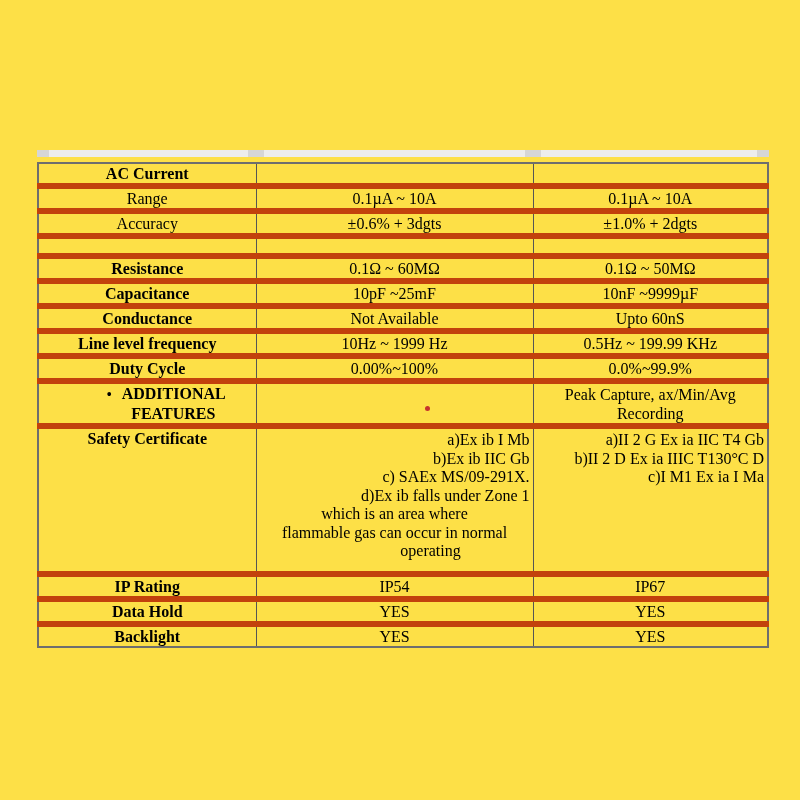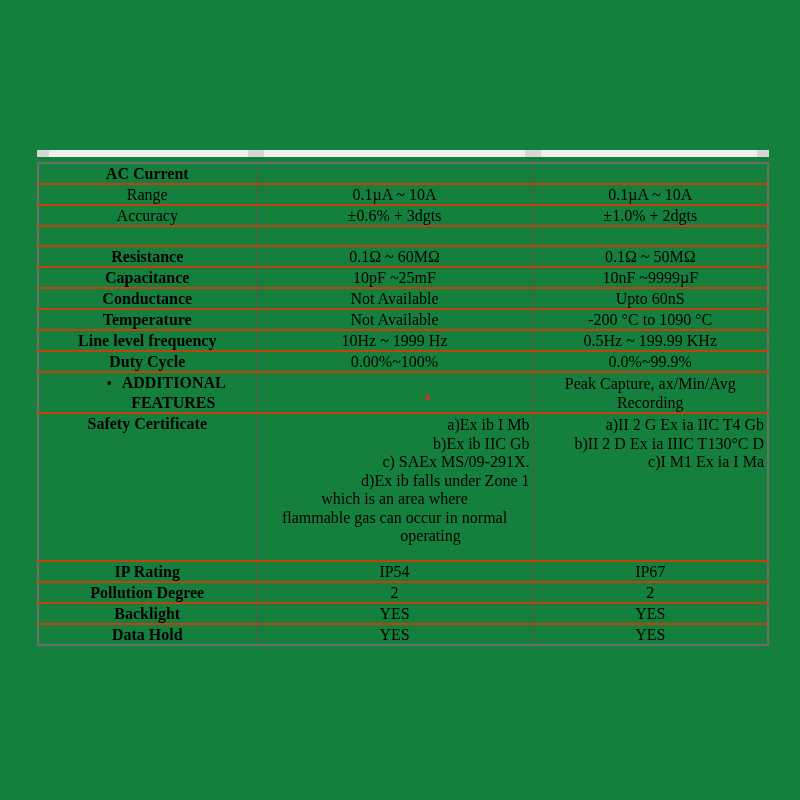--- a/index.html
+++ b/index.html
@@ -1,36 +1,36 @@
 <!DOCTYPE html>
 <html><head>
 <meta charset="utf-8">
 <style>
   html,body{margin:0;padding:0;background:#ffffff;}
   .page{
-    position:relative;width:800px;height:800px;background:#15803d;
+    position:relative;width:800px;height:800px;background:#fde047;
     font-family:"Liberation Serif","DejaVu Serif",serif;color:#000;
     overflow:hidden;
   }
   
   .artifact-strip{position:absolute;left:37px;top:150px;width:732px;height:7px;background:#ededed;}
   .artifact-strip .sq{position:absolute;top:0;height:7px;background:#d6d6d6;}
   .sq1{left:0;width:12px}.sq2{left:211px;width:16px}.sq3{left:488px;width:16px}.sq4{right:0;width:12px}
 
   table.spec{
     position:absolute;left:37px;top:162px;width:732px;
     border-collapse:collapse;table-layout:fixed;
     border:2px solid #6e6e6e;
   }
   td{
     padding:0 3px;text-align:center;vertical-align:middle;
     font-size:16px;line-height:19px;overflow:hidden;
   }
   td+td{border-left:1.5px solid #555555;margin-top:32px;}
-  tr+tr td{border-top:2px solid #c2410c;}
+  tr+tr td{border-top:6px solid #c2410c;}
   .b{font-weight:bold;}
   .top{vertical-align:top;}
 
   
   .af-cell{padding:0 3px 0 55px;}
   .af1{position:relative;left:-7px;white-space:nowrap;}
   .af-bullet{display:inline-block;margin-right:10px;font-size:14px;}
 
   
   .red-dot{display:inline-block;width:5px;height:5px;border-radius:50%;background:#c5342d;position:relative;left:33px;top:2px;}
@@ -98,25 +98,20 @@
         <td>10pF ~25mF</td>
         <td>10nF ~9999µF</td>
       </tr>
 
       <tr style="height:19px">
         <td class="b">Conductance</td>
         <td>Not Available</td>
         <td>Upto 60nS</td>
       </tr>
 
-      <tr style="height:20px">
-        <td class="b">Temperature</td>
-        <td>Not Available</td>
-        <td>-200 °C to 1090 °C</td>
-      </tr>
 
       <tr style="height:19px">
         <td class="b">Line level frequency</td>
         <td>10Hz ~ 1999 Hz</td>
         <td>0.5Hz ~ 199.99 KHz</td>
       </tr>
 
       <tr style="height:19px">
         <td class="b">Duty Cycle</td>
         <td>0.00%~100%</td>
@@ -154,33 +149,28 @@
           <div class="l ind">c)I M1 Ex ia I Ma</div>
         </td>
       </tr>
 
       <tr style="height:20px">
         <td class="b">IP Rating</td>
         <td>IP54</td>
         <td>IP67</td>
       </tr>
 
-      <tr style="height:19px">
-        <td class="b">Pollution Degree</td>
-        <td>2</td>
-        <td>2</td>
-      </tr>
 
       <tr style="height:19px">
-        <td class="b">Backlight</td>
+        <td class="b">Data Hold</td>
         <td>YES</td>
         <td>YES</td>
       </tr>
 
       <tr style="height:19px">
-        <td class="b">Data Hold</td>
+        <td class="b">Backlight</td>
         <td>YES</td>
         <td>YES</td>
       </tr>
 
     </tbody>
   </table>
 </div>
 
 </body></html>

